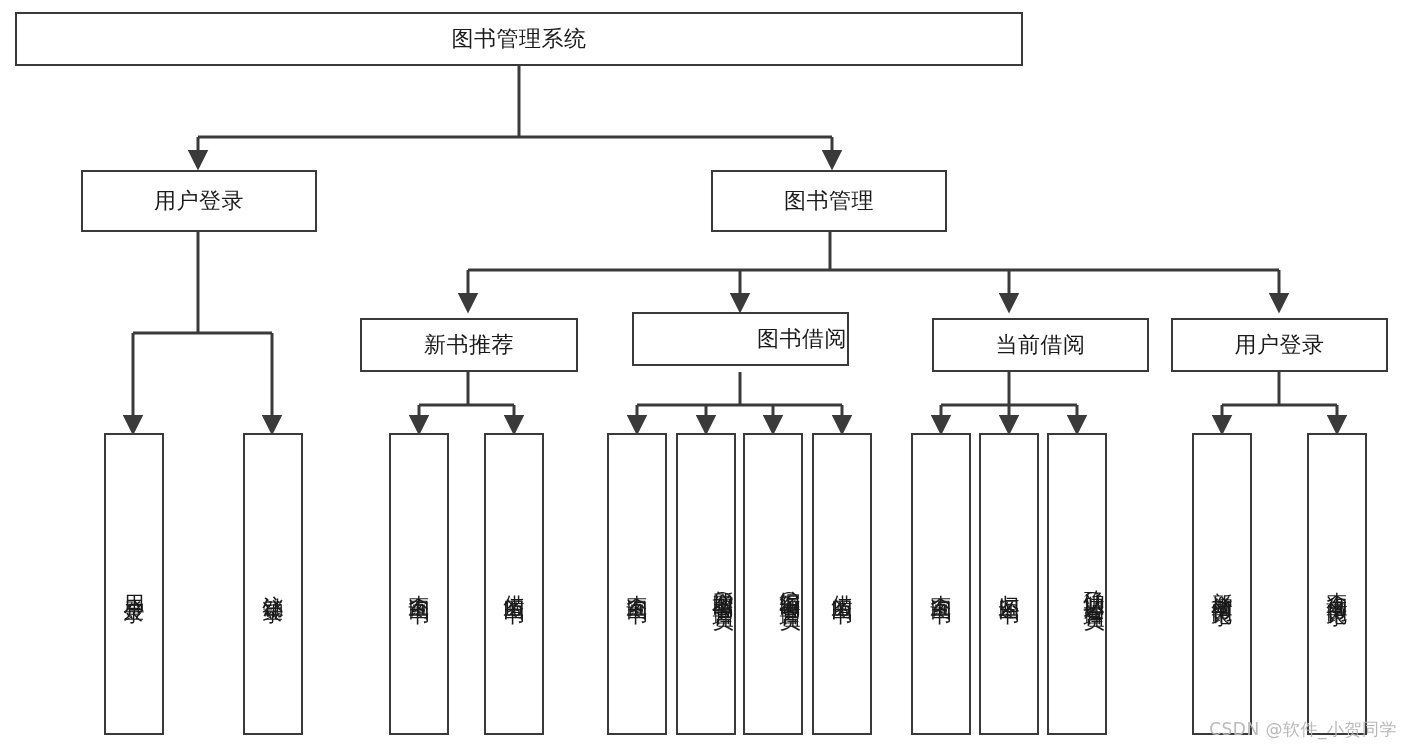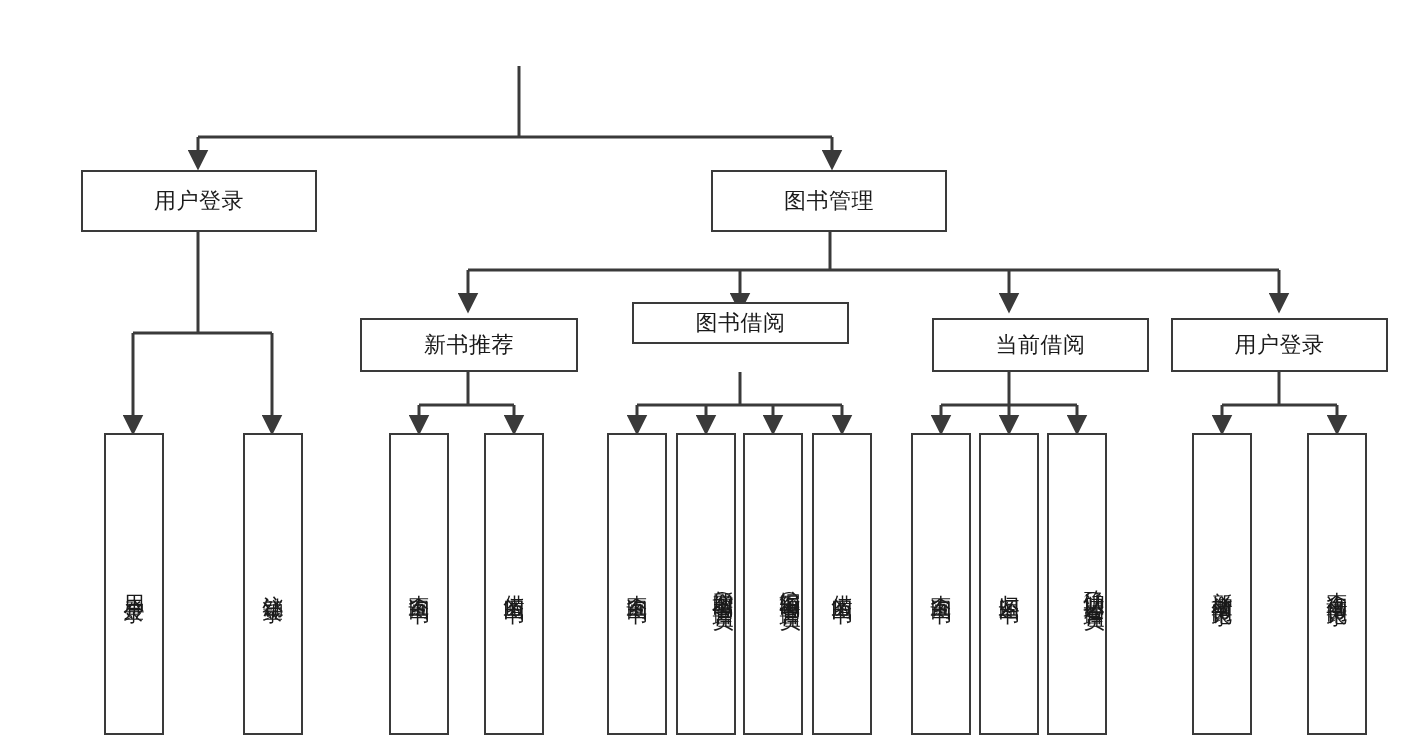--- a/index.html
+++ b/index.html
@@ -115,32 +115,35 @@
       <path d="M 1009 405 L 1009 425" marker-end="url(#arrow)"></path>
       <path d="M 1077 405 L 1077 425" marker-end="url(#arrow)"></path>
 
       <path d="M 1279 372 L 1279 405"></path>
       <path d="M 1222 405 L 1337 405"></path>
       <path d="M 1222 405 L 1222 425" marker-end="url(#arrow)"></path>
       <path d="M 1337 405 L 1337 425" marker-end="url(#arrow)"></path>
     </g>
   </svg>
 
+  <div class="node horizontal" style="left:15px; top:12px; width:1008px; height:54px;">
+    <span class="label">图书管理系统</span>
+  </div>
 
   <div class="node horizontal" style="left:81px; top:170px; width:236px; height:62px;">
     <span class="label">用户登录</span>
   </div>
   <div class="node horizontal" style="left:711px; top:170px; width:236px; height:62px;">
     <span class="label">图书管理</span>
   </div>
 
   <div class="node horizontal" style="left:360px; top:318px; width:218px; height:54px;">
     <span class="label">新书推荐</span>
   </div>
-  <div class="node horizontal" style="left:632px; top:302px; width:217px; height:42px;">
+  <div class="node horizontal" style="left:632px; top:312px; width:217px; height:54px;justify-content:flex-end;">
     <span class="label">图书借阅</span>
   </div>
   <div class="node horizontal" style="left:901px; top:318px; width:217px; height:54px;margin-left:31px;">
     <span class="label">当前借阅</span>
   </div>
   <div class="node horizontal" style="left:1171px; top:318px; width:217px; height:54px;">
     <span class="label">用户登录</span>
   </div>
 
   <div class="node vertical centered" style="left:104px; top:433px; width:60px; height:302px;">
@@ -180,14 +183,15 @@
     <span class="label">确认归还（管理员）</span>
   </div>
 
   <div class="node vertical centered" style="left:1192px; top:433px; width:60px; height:302px;">
     <span class="label">新增借阅记录</span>
   </div>
   <div class="node vertical centered" style="left:1307px; top:433px; width:60px; height:302px;">
     <span class="label">查询借阅记录</span>
   </div>
 
+  <div id="watermark">CSDN @软件_小贺同学</div>
 
 </div>
 
 </body></html>

